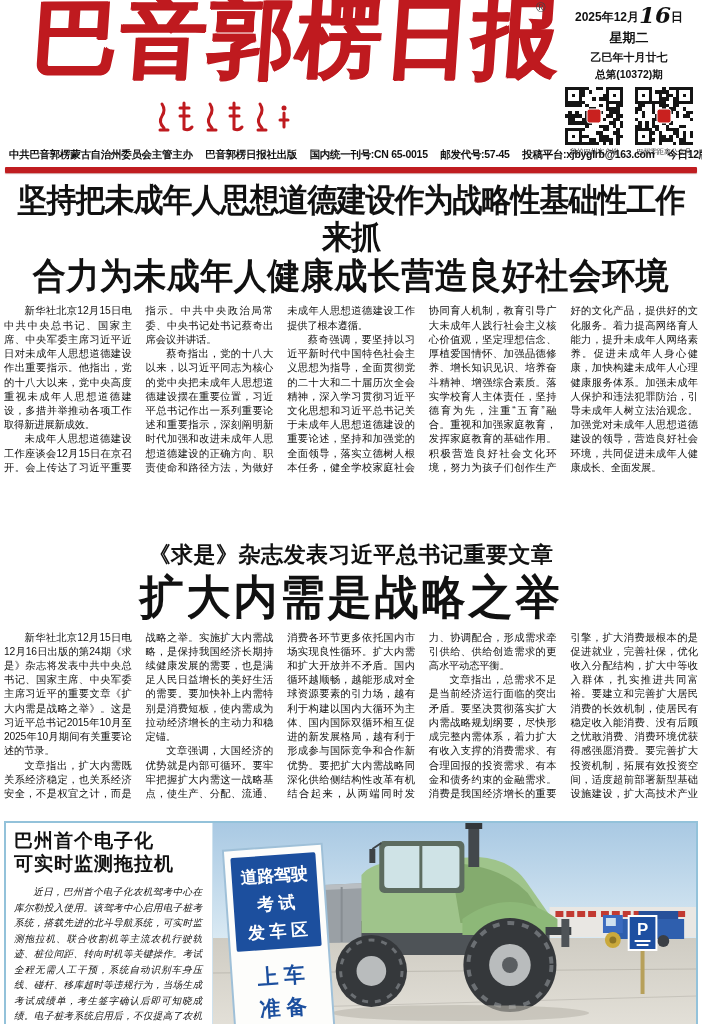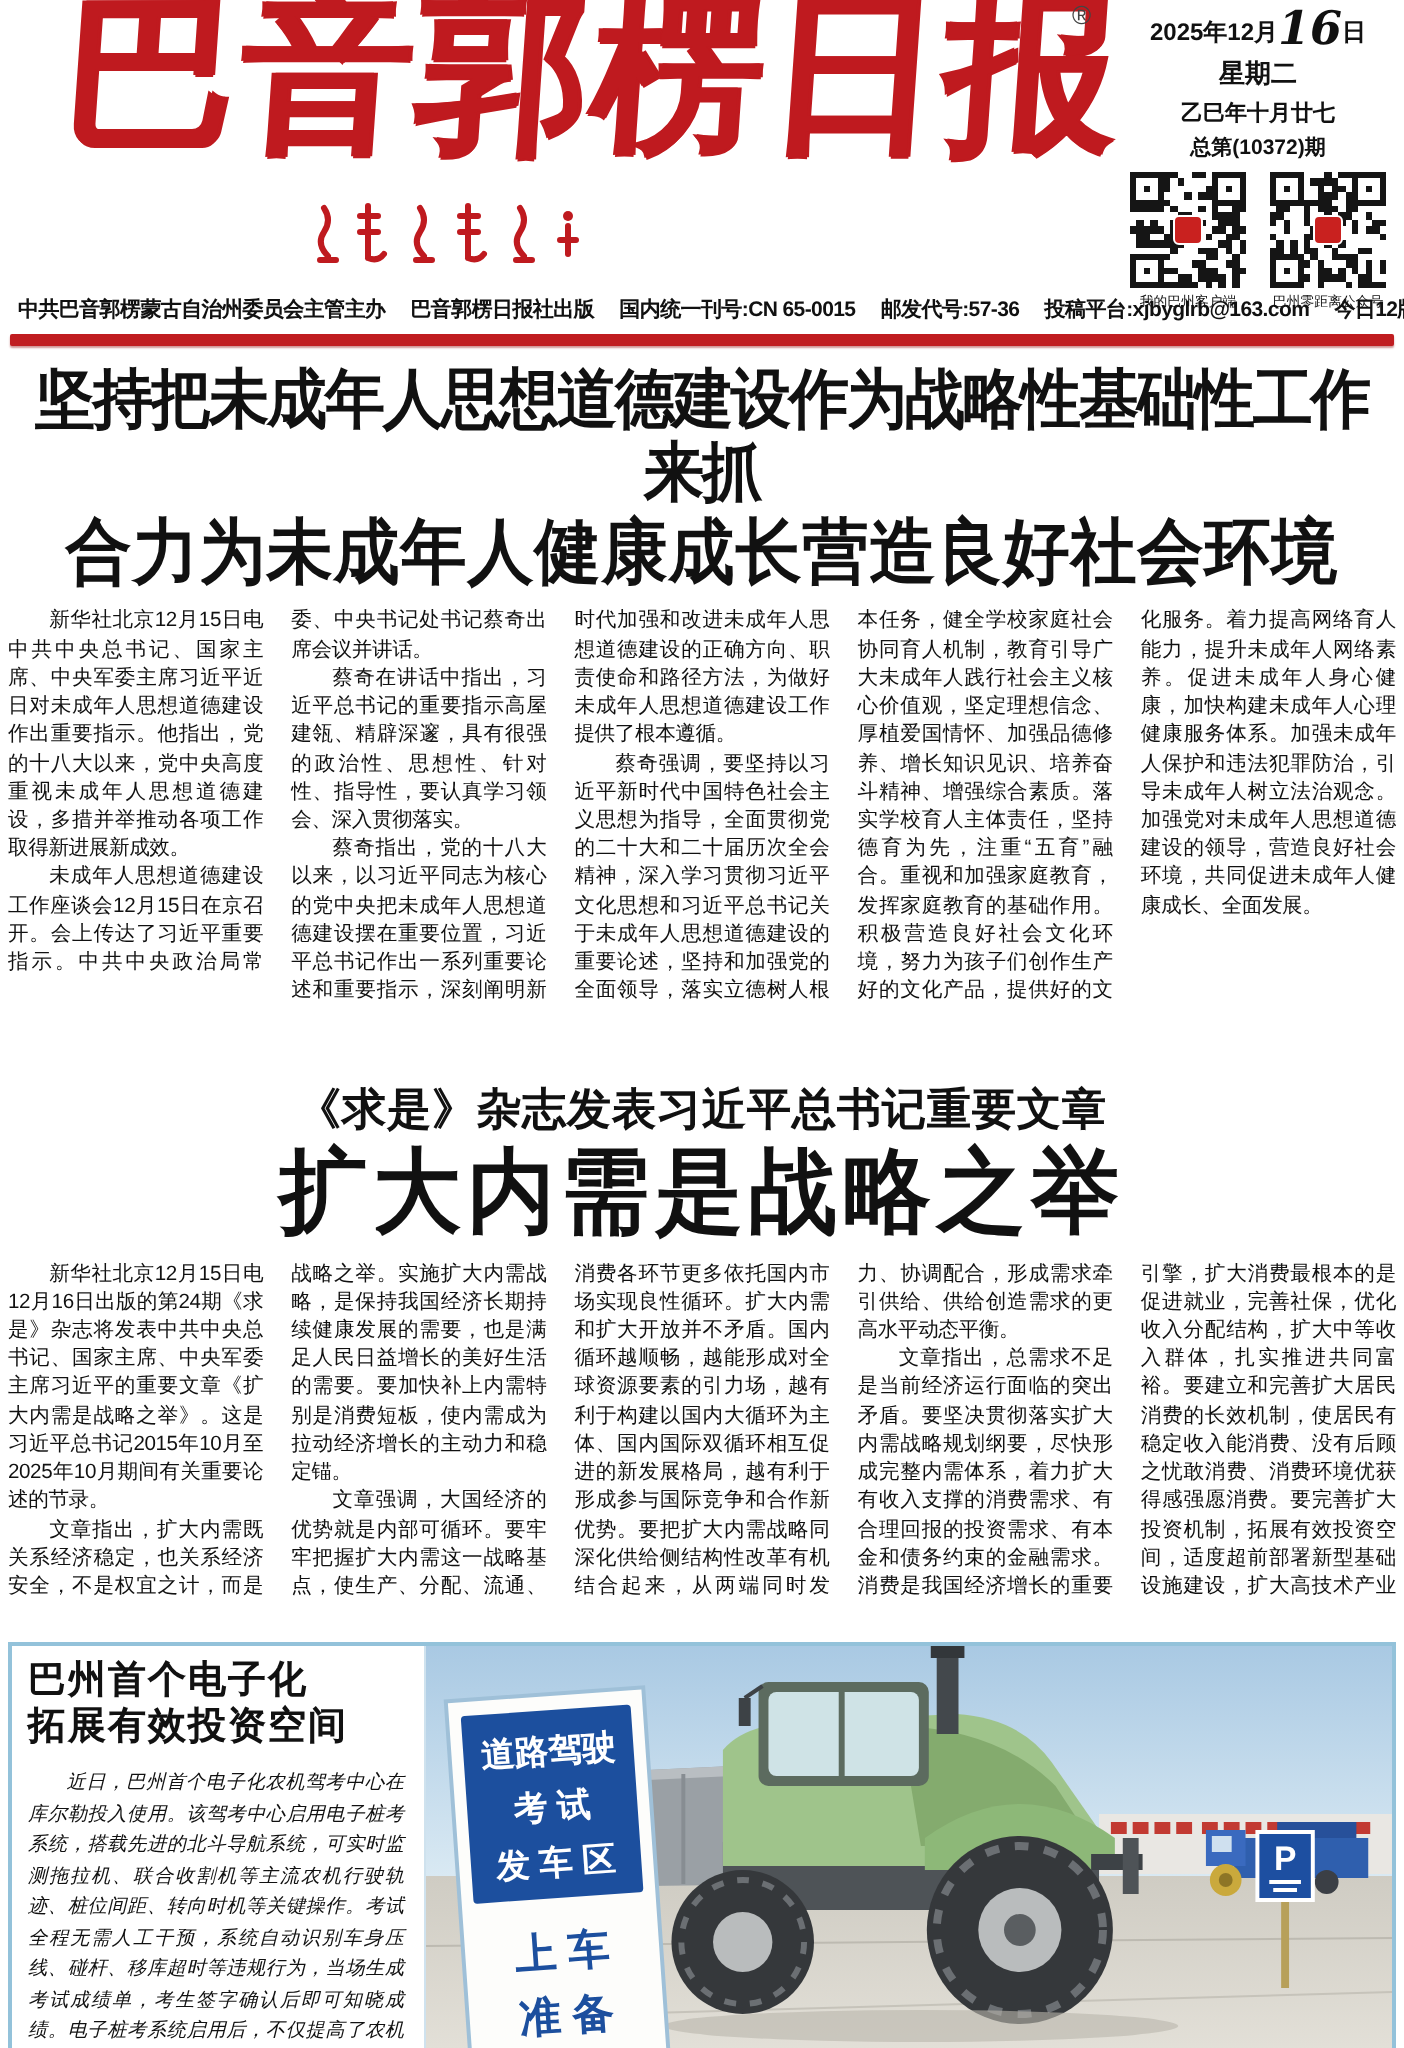--- a/index.html
+++ b/index.html
@@ -688,34 +688,33 @@
           <div class="qr-label">巴州零距离公众号</div>
         </div>
       </div>
     </div>
   </header>
 
   <div class="pub-bar">
     <span>中共巴音郭楞蒙古自治州委员会主管主办</span>
     <span>巴音郭楞日报社出版</span>
     <span>国内统一刊号:CN 65-0015</span>
-    <span>邮发代号:57-36</span>
+    <span>邮发代号:57-45</span>
     <span>投稿平台:xjbyglrb@163.com</span>
     <span>今日12版</span>
     
   </div>
   <div class="red-rule"></div>
 
   <section class="article1">
     <h1 class="head1-l1">坚持把未成年人思想道德建设作为战略性基础性工作来抓</h1>
     <h1 class="head1-l2">合力为未成年人健康成长营造良好社会环境</h1>
     <div class="cols body1">
       <p>新华社北京12月15日电 中共中央总书记、国家主席、中央军委主席习近平近日对未成年人思想道德建设作出重要指示。他指出，党的十八大以来，党中央高度重视未成年人思想道德建设，多措并举推动各项工作取得新进展新成效。</p>
       <p>未成年人思想道德建设工作座谈会12月15日在京召开。会上传达了习近平重要指示。中共中央政治局常委、中央书记处书记蔡奇出席会议并讲话。</p>
-      <p>蔡奇在讲话中指出，习近平总书记的重要指示高屋建瓴、精辟深邃，具有很强的政治性、思想性、针对性、指导性，要认真学习领会、深入贯彻落实。</p>
       <p>蔡奇指出，党的十八大以来，以习近平同志为核心的党中央把未成年人思想道德建设摆在重要位置，习近平总书记作出一系列重要论述和重要指示，深刻阐明新时代加强和改进未成年人思想道德建设的正确方向、职责使命和路径方法，为做好未成年人思想道德建设工作提供了根本遵循。</p>
       <p>蔡奇强调，要坚持以习近平新时代中国特色社会主义思想为指导，全面贯彻党的二十大和二十届历次全会精神，深入学习贯彻习近平文化思想和习近平总书记关于未成年人思想道德建设的重要论述，坚持和加强党的全面领导，落实立德树人根本任务，健全学校家庭社会协同育人机制，教育引导广大未成年人践行社会主义核心价值观，坚定理想信念、厚植爱国情怀、加强品德修养、增长知识见识、培养奋斗精神、增强综合素质。落实学校育人主体责任，坚持德育为先，注重“五育”融合。重视和加强家庭教育，发挥家庭教育的基础作用。积极营造良好社会文化环境，努力为孩子们创作生产好的文化产品，提供好的文化服务。着力提高网络育人能力，提升未成年人网络素养。促进未成年人身心健康，加快构建未成年人心理健康服务体系。加强未成年人保护和违法犯罪防治，引导未成年人树立法治观念。加强党对未成年人思想道德建设的领导，营造良好社会环境，共同促进未成年人健康成长、全面发展。</p>
 
     </div>
   </section>
 
   <section class="article2">
     <div class="kicker2">《求是》杂志发表习近平总书记重要文章</div>
     <h1 class="head2">扩大内需是战略之举</h1>
     <div class="cols body2">
@@ -723,21 +722,21 @@
       <p>文章指出，扩大内需既关系经济稳定，也关系经济安全，不是权宜之计，而是战略之举。实施扩大内需战略，是保持我国经济长期持续健康发展的需要，也是满足人民日益增长的美好生活的需要。要加快补上内需特别是消费短板，使内需成为拉动经济增长的主动力和稳定锚。</p>
       <p>文章强调，大国经济的优势就是内部可循环。要牢牢把握扩大内需这一战略基点，使生产、分配、流通、消费各环节更多依托国内市场实现良性循环。扩大内需和扩大开放并不矛盾。国内循环越顺畅，越能形成对全球资源要素的引力场，越有利于构建以国内大循环为主体、国内国际双循环相互促进的新发展格局，越有利于形成参与国际竞争和合作新优势。要把扩大内需战略同深化供给侧结构性改革有机结合起来，从两端同时发力、协调配合，形成需求牵引供给、供给创造需求的更高水平动态平衡。</p>
       <p>文章指出，总需求不足是当前经济运行面临的突出矛盾。要坚决贯彻落实扩大内需战略规划纲要，尽快形成完整内需体系，着力扩大有收入支撑的消费需求、有合理回报的投资需求、有本金和债务约束的金融需求。消费是我国经济增长的重要引擎，扩大消费最根本的是促进就业，完善社保，优化收入分配结构，扩大中等收入群体，扎实推进共同富裕。要建立和完善扩大居民消费的长效机制，使居民有稳定收入能消费、没有后顾之忧敢消费、消费环境优获得感强愿消费。要完善扩大投资机制，拓展有效投资空间，适度超前部署新型基础设施建设，扩大高技术产业和战略性新兴产业投资，持续激发民间投资活力。要继续深化供给侧结构性改革，持续推动科技创新、制度创新，突破供给约束堵点、卡点、脆弱点，增强产业链供应链的竞争力和安全性，以自主可控、高质量的供给适应满足现有需求，创造引领新的需求。要坚持惠民生和促消费、投资于物和投资于人紧密结合，坚决破除阻碍全国统一大市场建设卡点堵点。</p>
     </div>
   </section>
 
   <section class="bottom-box">
     <div class="bottom-left">
       <div class="bl-title">
         <div>巴州首个电子化</div>
-        <div>拓展有效投资空间</div>
+        <div>可实时监测拖拉机</div>
       </div>
       <div class="bl-body">
         <p>近日，巴州首个电子化农机驾考中心在库尔勒投入使用。该驾考中心启用电子桩考系统，搭载先进的北斗导航系统，可实时监测拖拉机、联合收割机等主流农机行驶轨迹、桩位间距、转向时机等关键操作。考试全程无需人工干预，系统自动识别车身压线、碰杆、移库超时等违规行为，当场生成考试成绩单，考生签字确认后即可知晓成绩。电子桩考系统启用后，不仅提高了农机驾驶证的“含金量”，也将推动农机驾驶培训向规范化、精准化方向发展。图为学员在参加考试。</p>
       </div>
 
     </div>
 
     <div class="photo-area">
       <svg viewBox="0 0 488 208" preserveAspectRatio="none">
         <defs>

